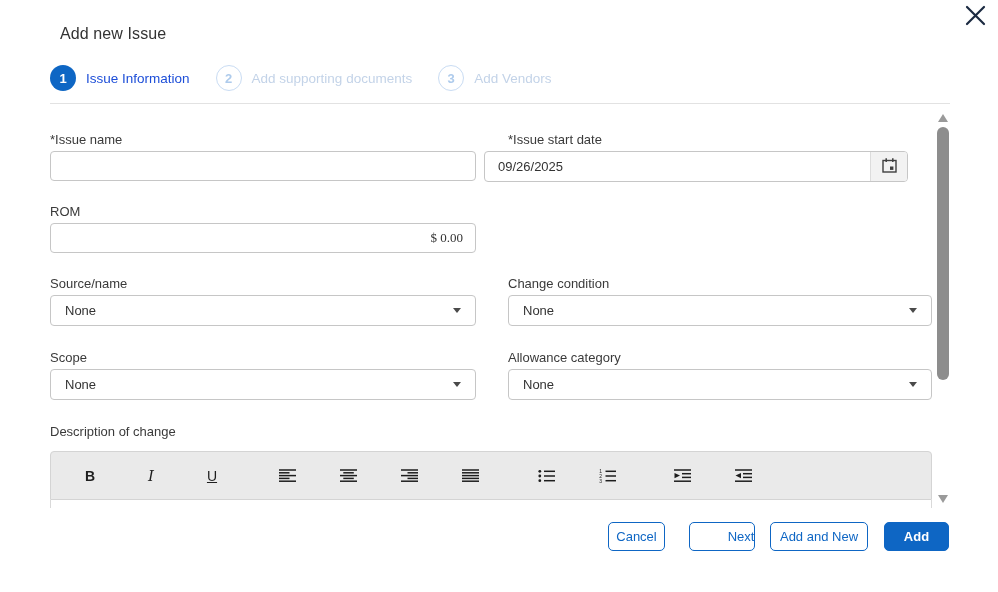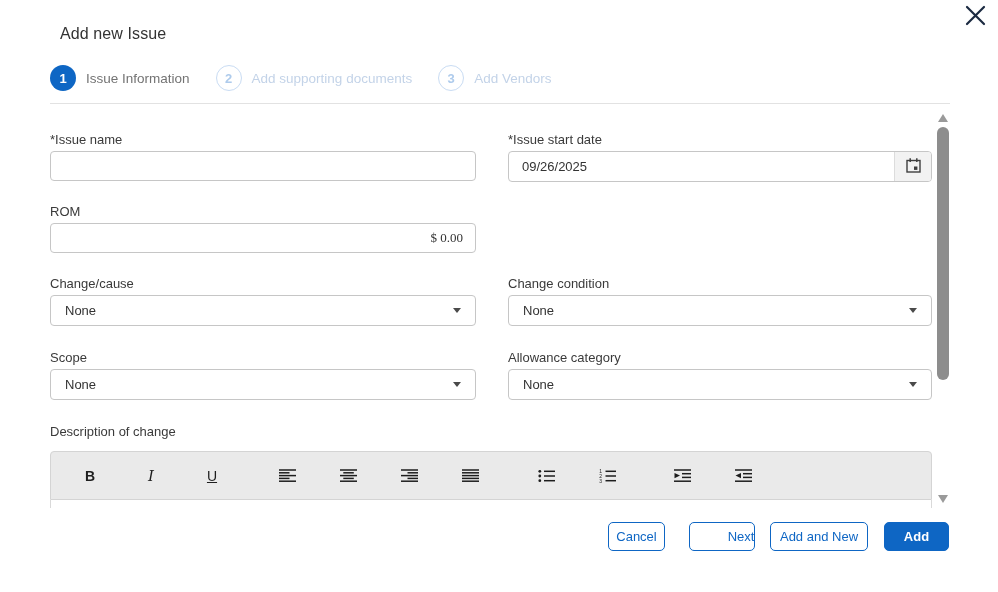--- a/index.html
+++ b/index.html
@@ -14,21 +14,21 @@
   
   .page-title { position:absolute; left:60px; top:25px; font-size:16px; color:#333;
                 font-weight:500; letter-spacing:.1px; }
 
   
   .stepper { position:absolute; left:50px; top:65px; display:flex; align-items:center; gap:26px; }
   .step { display:flex; align-items:center; gap:10px; cursor:pointer; }
   .step-circle { width:26px; height:26px; border-radius:50%; display:flex; align-items:center;
                  justify-content:center; font-size:13px; font-weight:700; flex:0 0 auto; }
   .step.active .step-circle { background:#0E66C4; color:#fff; }
-  .step.active .step-label { color:#737373; }
+  .step.active .step-label { color:#1d4ed8; }
   .step.inactive .step-circle { background:#fff; border:1.5px solid #C9DCF3; color:#AECBEC; }
   .step.inactive .step-label { color:#C3D3E8; }
   .step-label { font-size:13.5px; font-weight:500; }
 
   .divider { position:absolute; left:50px; top:103px; width:900px; height:1px; background:#e2e2e2; }
 
   
   .fld-label { position:absolute; font-size:13px; color:#3a3a3a; }
   .txt-input { position:absolute; border:1px solid #c6c6c6; border-radius:4px; background:#fff;
                font-size:13px; color:#333; padding:0 12px; outline:none;
@@ -37,21 +37,21 @@
   #inp-issue-name { left:50px; top:151px; width:426px; height:30px; }
   #lbl-start-date { left:508px; top:132px; }
   #lbl-rom        { left:50px; top:204px; }
   #inp-rom        { left:50px; top:223px; width:426px; height:30px; text-align:right; }
   #lbl-source     { left:50px; top:276px; }
   #lbl-change     { left:508px; top:276px; }
   #lbl-scope      { left:50px; top:350px; }
   #lbl-allowance  { left:508px; top:350px; }
   #lbl-description{ left:50px; top:424px; }
 
-  .date-field { position:absolute; left:508px; top:151px; width:424px; height:31px;
+  .date-field { position:absolute; left:484px; top:151px; width:424px; height:31px;
                 border:1px solid #c6c6c6; border-radius:4px; background:#fff; display:flex; overflow:hidden; }
   .date-text { flex:1; display:flex; align-items:center; padding-left:13px; font-size:13px; color:#333; }
   .date-btn { width:37px; background:#f2f2f2; border-left:1px solid #dcdcdc;
               display:flex; align-items:center; justify-content:center; cursor:pointer; border-top:none; border-right:none; border-bottom:none; }
 
   .select { position:absolute; height:31px; border:1px solid #c6c6c6; border-radius:4px; background:#fff;
             display:flex; align-items:center; justify-content:space-between; padding:0 14px;
             font-size:13px; color:#333; cursor:pointer; }
   #sel-source    { left:50px;  top:295px; width:426px; }
   #sel-change    { left:508px; top:295px; width:424px; }
@@ -143,21 +143,21 @@
           <line x1="11.8" y1="1.2" x2="11.8" y2="5" stroke="#3f3f3f" stroke-width="1.5"></line>
           <rect x="9" y="9.5" width="3.4" height="3.4" fill="#3f3f3f"></rect>
         </svg>
       </span>
     </button>
   </div>
 
   <div class="fld-label" id="lbl-rom">ROM</div>
   <input class="txt-input" id="inp-rom" type="text" value="$ 0.00" style="">
 
-  <div class="fld-label" id="lbl-source">Change/cause</div>
+  <div class="fld-label" id="lbl-source">Source/name</div>
   <div class="select" id="sel-source">
     <span>None</span>
     <span class="caret"></span>
   </div>
 
   <div class="fld-label" id="lbl-change">Change condition</div>
   <div class="select" id="sel-change">
     <span>None</span>
     <span class="caret"></span>
   </div>

